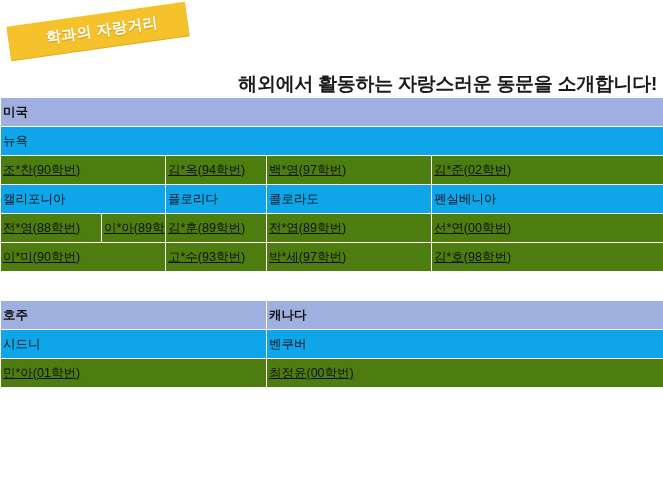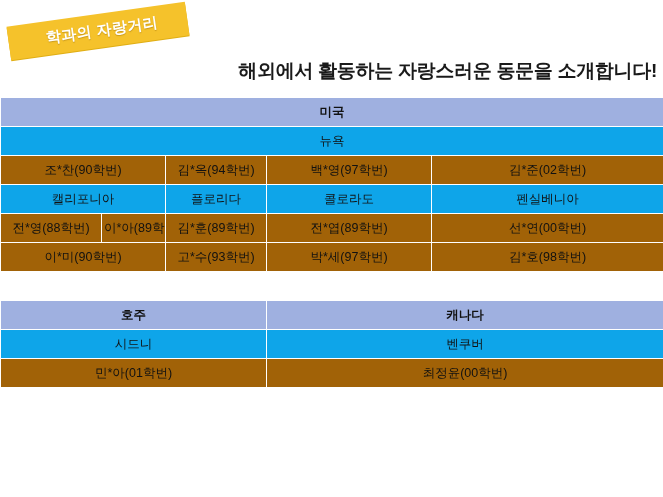--- a/index.html
+++ b/index.html
@@ -43,21 +43,21 @@
     line-height: 34px;
     text-align: center;
     letter-spacing: 0.5px;
     text-shadow: 0 1px 1px rgba(120,80,0,0.35);
   }
 
   
   .headline {
     position: absolute;
     right: 6px;
-    top: 58px;
+    top: 71px;
     font-size: 19px;
     font-weight: bold;
     color: #1a1a1a;
     letter-spacing: -0.3px;
     white-space: nowrap;
   }
 
   
   .tbl-wrap {
     position: absolute;
@@ -65,42 +65,43 @@
     top: 97px;
     width: 663px;
   }
   table.grid {
     border-collapse: collapse;
     width: 663px;
     table-layout: fixed;
   }
   table.grid td {
     border: 1px solid #ffffff;
-    text-align: center;
+    text-align: left;
     font-size: 12.5px;
     color: #111111;
     height: 28px;
     padding: 0 2px;
     white-space: nowrap;
     overflow: hidden;
   }
   td.country {
     background: #9fb0e0;
     font-size: 15px;
     font-weight: bold;
     height: 30px;
     color: #111111;
   }
   td.region {
     background: #0ea5e9;
     font-size: 13px;
     height: 29px;
   }
   td.name {
-    background: #a16207;
+    background: #4d7c0f;
+    text-decoration: underline;
   }
   td.spacer {
     background: #ffffff;
     border: none;
     height: 7px;
   }
 </style>
 </head>
 <body>
 

